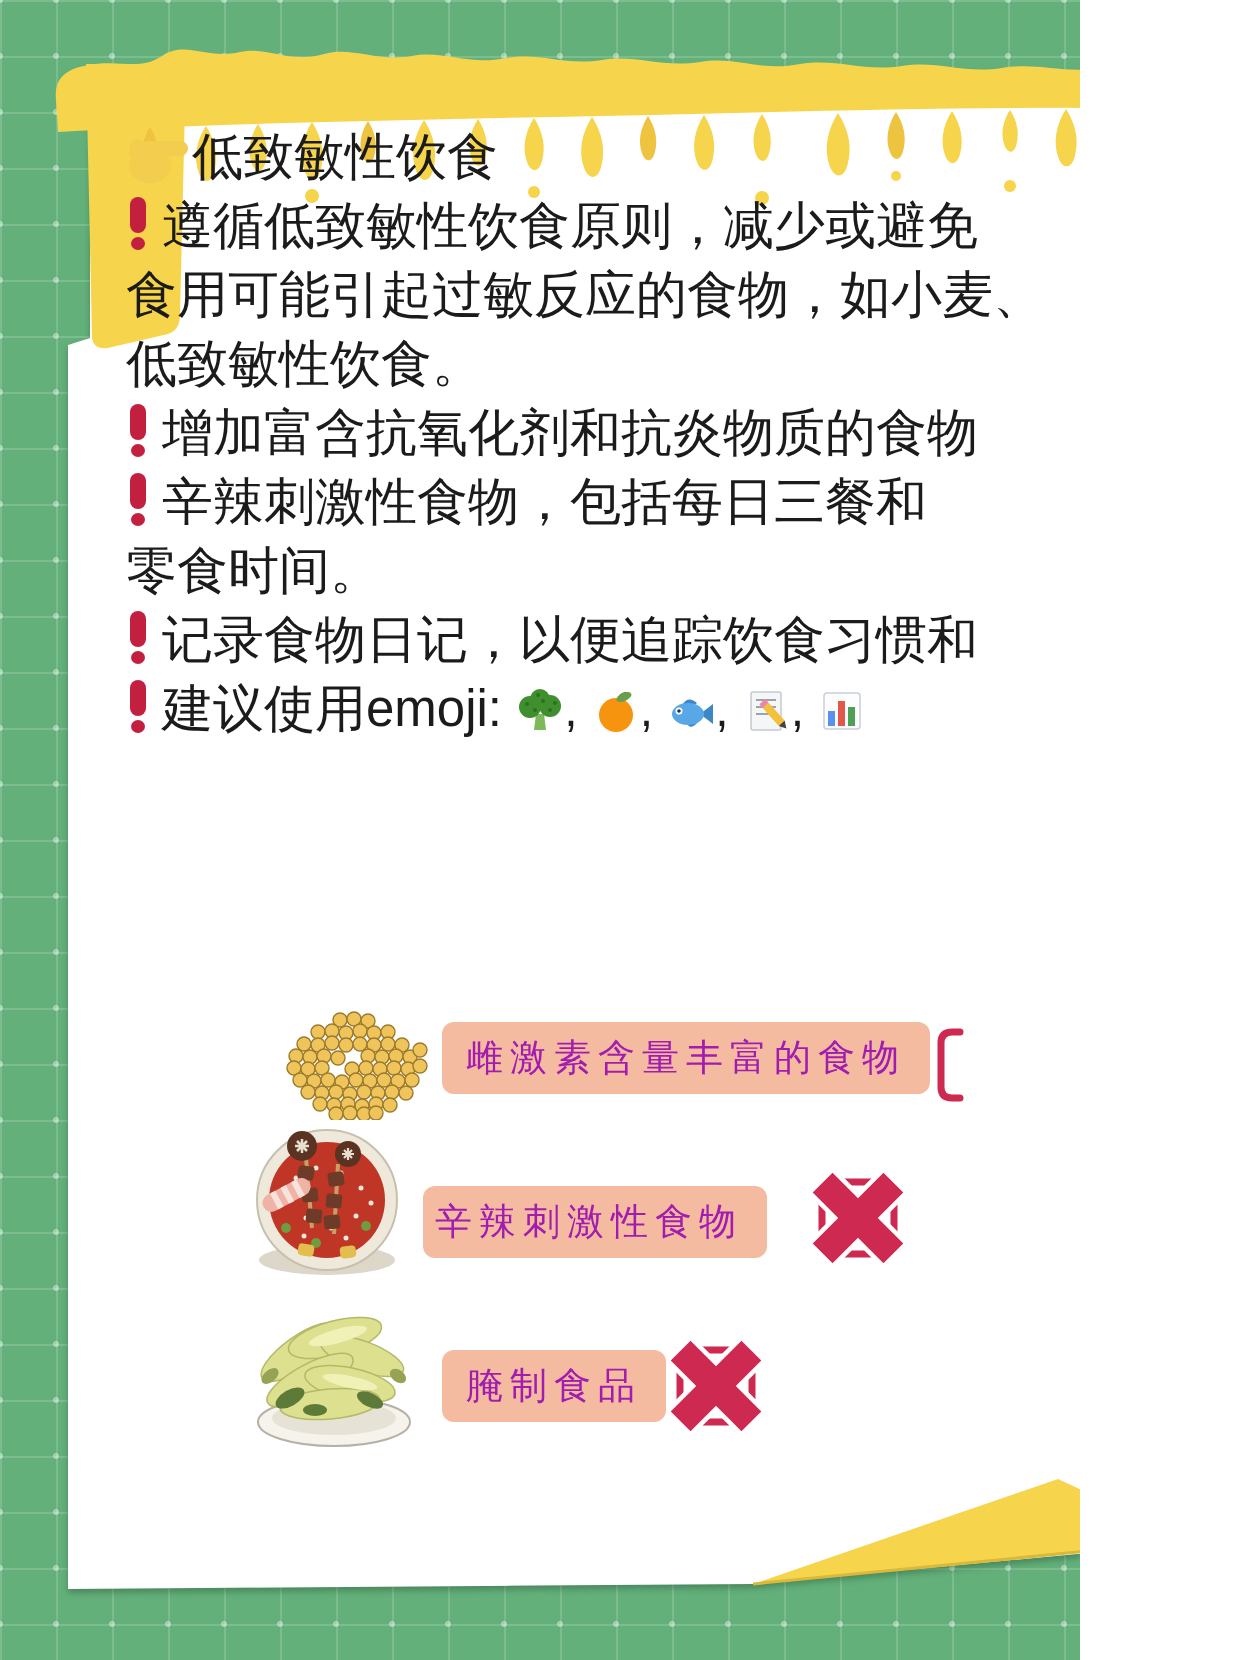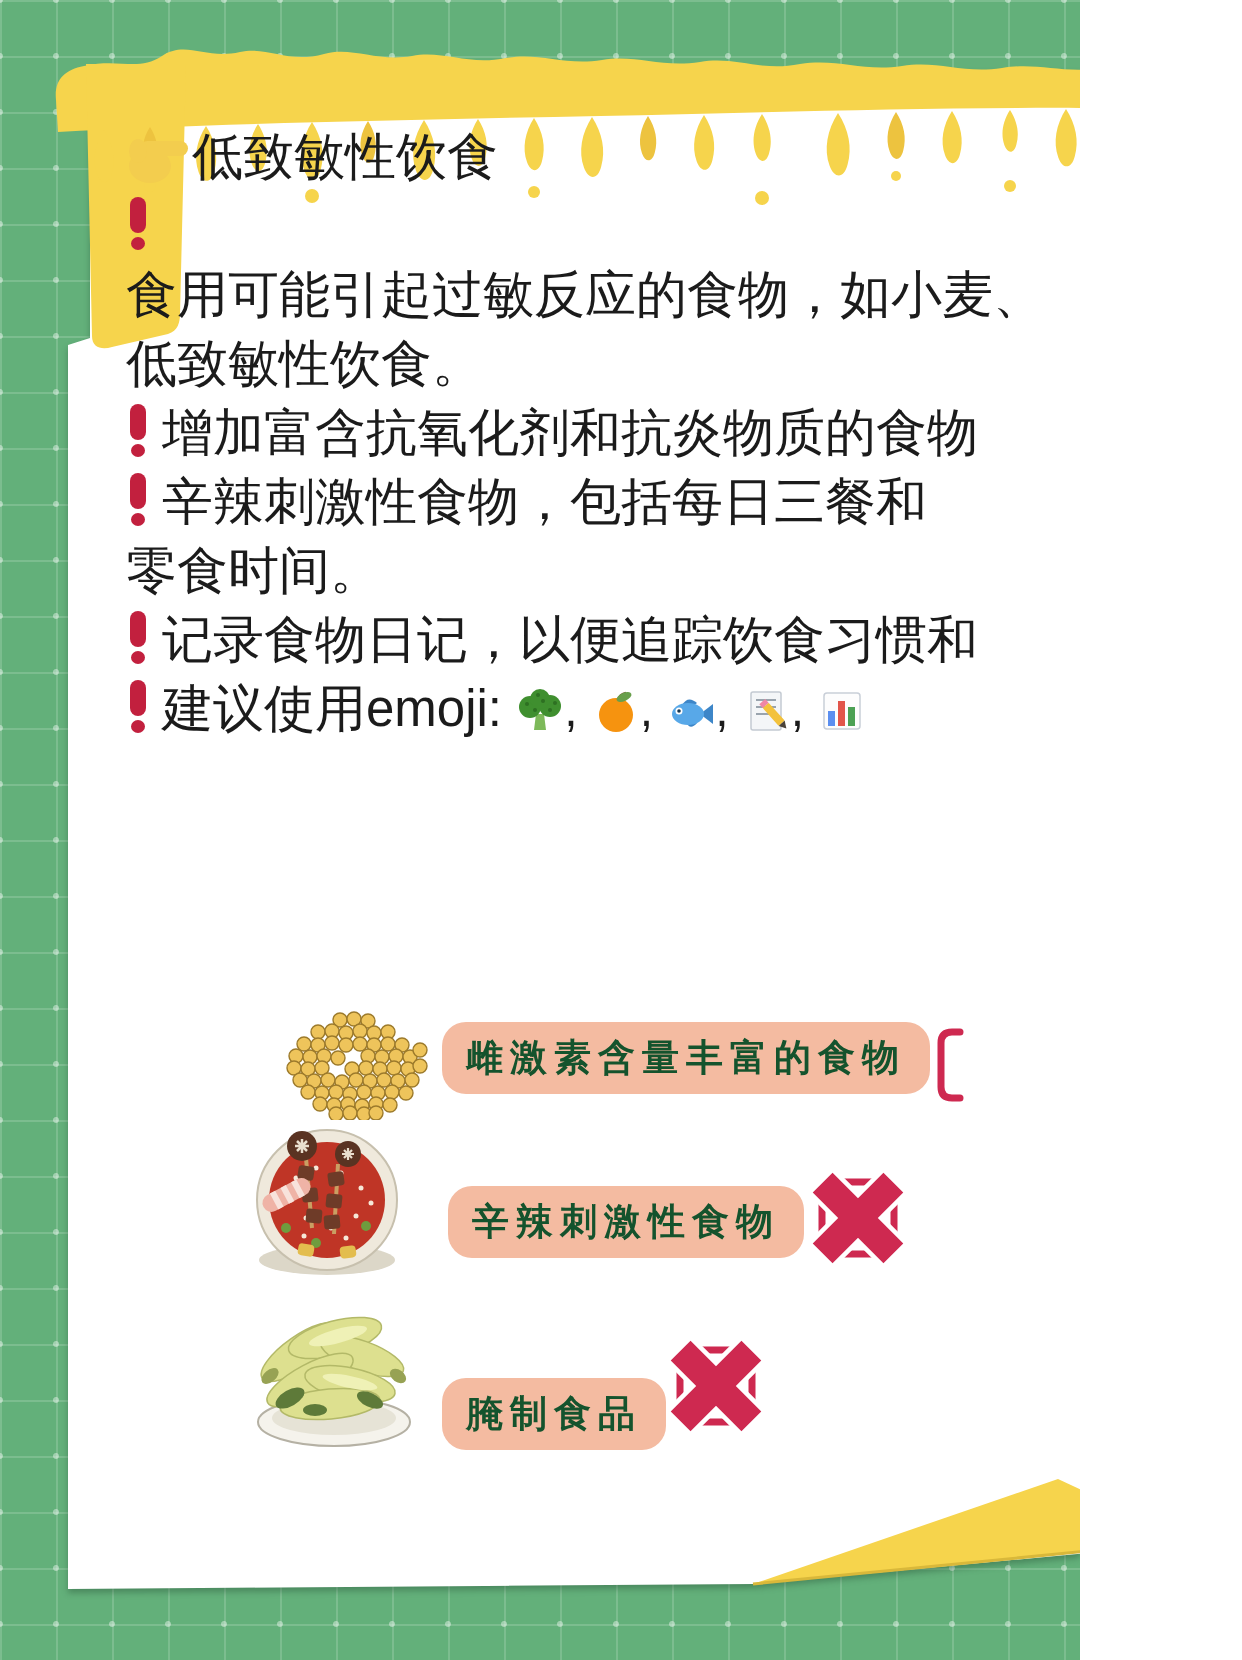--- a/index.html
+++ b/index.html
@@ -25,32 +25,32 @@
   .excl{display:inline-block;width:16px;height:53px;position:relative;margin-right:16px;margin-left:4px;vertical-align:-7px;}
   .excl::before{content:"";position:absolute;left:0;top:0;width:16px;height:36px;border-radius:8px;background:#C2203E;}
   .excl::after{content:"";position:absolute;left:1px;bottom:0;width:14px;height:13px;border-radius:50%;background:#C2203E;}
   .emoji{display:inline-block;width:46px;height:46px;vertical-align:-8px;margin:0 1px;}
   .emoji svg{display:block;}
   .sep{font-size:48px;}
   .foods{position:absolute;inset:0;z-index:5;}
   .food-img{position:absolute;}
   .food-img svg{display:block;width:100%;height:100%;}
   .food-label{position:absolute;display:inline-flex;align-items:center;justify-content:center;
-    background:#F4BBA1;color:#14532d;border-radius:24px;font-size:37px;font-weight:bold;
+    background:#F4BBA1;color:#a21caf;border-radius:12px;font-size:37px;font-weight:normal;
     letter-spacing:7px;padding:0 24px;height:72px;white-space:nowrap;}
   .mark{position:absolute;}
   .mark svg{display:block;width:100%;height:100%;}
   .img-soybeans{left:280px;top:1008px;width:148px;height:112px;}
   .label-1{left:442px;top:1022px;}
   .mark-bracket{left:934px;top:1026px;width:30px;height:78px;}
   .img-hotpot{left:246px;top:1108px;width:162px;height:172px;}
-  .label-2{left:448px;top:1186px;}
+  .label-2{left:423px;top:1186px;padding-left:12px;}
   .mark-cross-1{left:806px;top:1166px;width:104px;height:104px;}
   .img-pickles{left:250px;top:1280px;width:168px;height:172px;}
-  .label-3{left:442px;top:1350px;margin-top:28px;}
+  .label-3{left:442px;top:1350px;}
   .mark-cross-2{left:664px;top:1334px;width:104px;height:104px;}
 </style>
 </head>
 <body>
 
 <div class="stage">
 
   <div class="card-wrap">
     <div class="card"></div>
   </div>
@@ -101,21 +101,21 @@
   </svg>
 
   <div class="text-block">
     <div class="line">
       <span class="hand"><svg viewBox="0 0 64 54">
         <ellipse cx="24" cy="36" rx="21" ry="17" fill="#F3CD4E"></ellipse>
         <rect x="14" y="11" width="48" height="15" rx="7.5" fill="#F3CD4E"></rect>
         <ellipse cx="12" cy="21" rx="9" ry="12" fill="#F3CD4E"></ellipse>
       </svg></span><span class="t">低致敏性饮食</span>
     </div>
-    <div class="line"><span class="excl"></span></div>
+    <div class="line"><span class="excl"></span><span class="t">遵循低致敏性饮食原则，减少或避免</span></div>
     <div class="line"><span class="t">食用可能引起过敏反应的食物，如小麦、</span></div>
     <div class="line"><span class="t">低致敏性饮食。</span></div>
     <div class="line"><span class="excl"></span><span class="t">增加富含抗氧化剂和抗炎物质的食物</span></div>
     <div class="line"><span class="excl"></span><span class="t">辛辣刺激性食物，包括每日三餐和</span></div>
     <div class="line"><span class="t">零食时间。</span></div>
     <div class="line"><span class="excl"></span><span class="t">记录食物日记，以便追踪饮食习惯和</span></div>
     <div class="line">
       <span class="excl"></span><span class="t">建议使用emoji:</span>
       <span class="emoji"><svg viewBox="0 0 46 46">
         <path d="M19,26 L27,26 L29,42 L17,42 Z" fill="#7DB95A"></path>

